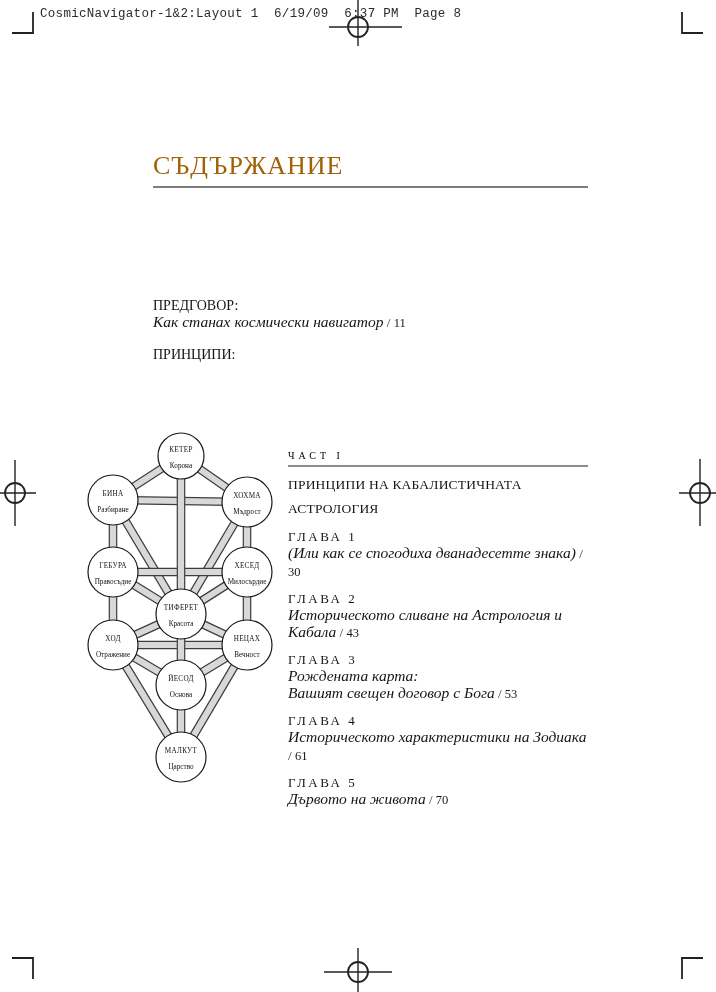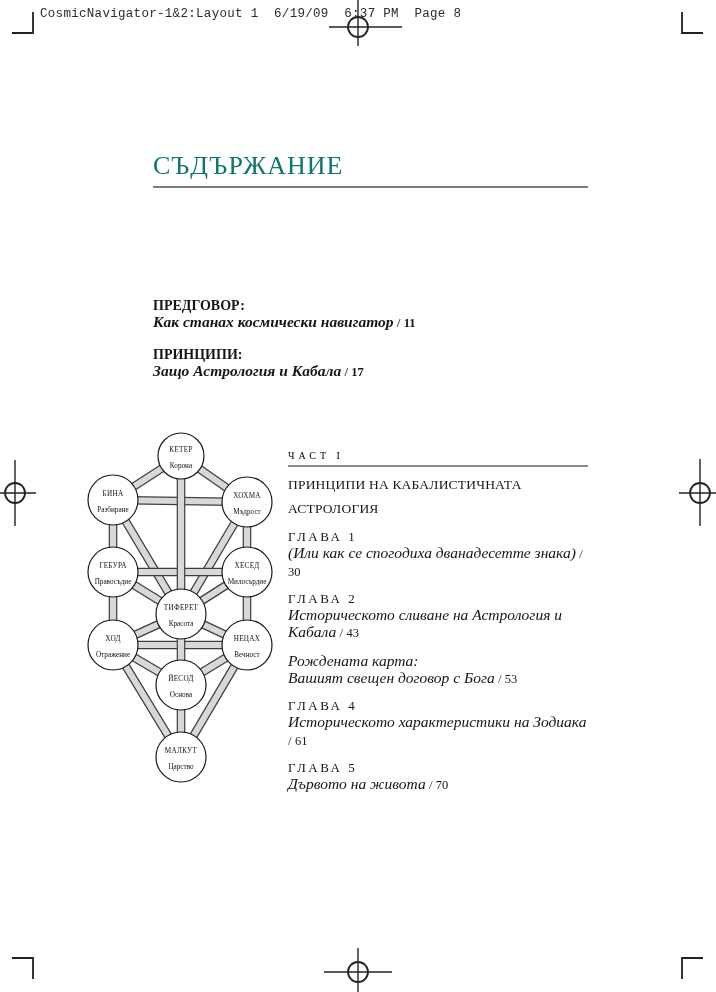--- a/index.html
+++ b/index.html
@@ -8,25 +8,25 @@
     font-family:"Liberation Serif", serif;color:#1c1c1c;overflow:hidden;
   }
   .slug{
     position:absolute;left:40px;top:7px;
     font-family:"Liberation Mono","DejaVu Sans Mono",monospace;
     font-size:12.5px;letter-spacing:0.3px;color:#2b2b2b;white-space:pre;
   }
   .marks{position:absolute;left:0;top:0;width:716px;height:992px;pointer-events:none;}
   .toc-title{
     position:absolute;left:153px;top:151px;
-    font-size:26px;letter-spacing:1px;color:#0f766e;
+    font-size:26px;letter-spacing:1px;color:#a16207;
   }
   .title-rule{position:absolute;left:153px;top:186px;width:435px;height:2px;background:#7d7d7d;}
   .frontmatter{position:absolute;left:153px;top:297px;width:330px;}
-  .fm-entry{margin-bottom:14px;font-weight:bold;}
+  .fm-entry{margin-bottom:14px;}
   .fm-heading{font-size:14px;line-height:17px;color:#151515;}
   .entry-line{font-size:15.5px;line-height:19px;color:#151515;}
   .it{font-style:italic;}
   .sep{font-style:normal;font-size:13px;color:#333;}
   .pgnum{font-style:normal;font-size:12.5px;color:#151515;}
   .part{position:absolute;left:288px;top:448px;width:302px;}
   .part-label{font-size:10px;letter-spacing:4px;line-height:15px;color:#000000;}
   .part-rule{margin-top:2px;width:300px;height:2px;background:#8c8c8c;}
   .part-title{margin-top:6px;font-size:13.5px;letter-spacing:0.2px;line-height:24px;color:#151515;}
   .chapters{margin-top:9px;}
@@ -78,21 +78,20 @@
 <div class="toc-title">СЪДЪРЖАНИЕ</div>
 <div class="title-rule"></div>
 
 <div class="frontmatter">
     <div class="fm-entry">
       <div class="fm-heading">ПРЕДГОВОР:</div>
       <div class="entry-line ch-line"><span class="it">Как станах космически навигатор</span><span class="sep">  /  </span><span class="pgnum">11</span></div>
     </div>
     <div class="fm-entry">
       <div class="fm-heading">ПРИНЦИПИ:</div>
-      <div class="entry-line ch-line"><span class="it">Защо Астрология и Кабала</span><span class="sep">  /  </span><span class="pgnum">17</span></div>
     </div>
   </div>
 
 <svg class="tree" viewBox="58 416 254 380">
     <line x1="181" y1="456" x2="113" y2="500" stroke="#3d3d3d" stroke-width="8.6"></line>
     <line x1="181" y1="456" x2="113" y2="500" stroke="#d8d8d8" stroke-width="6.2"></line>
     <line x1="181" y1="456" x2="247" y2="502" stroke="#3d3d3d" stroke-width="8.6"></line>
     <line x1="181" y1="456" x2="247" y2="502" stroke="#d8d8d8" stroke-width="6.2"></line>
     <line x1="113" y1="500" x2="247" y2="502" stroke="#3d3d3d" stroke-width="8.6"></line>
     <line x1="113" y1="500" x2="247" y2="502" stroke="#d8d8d8" stroke-width="6.2"></line>
@@ -193,20 +192,21 @@
   <div class="chapters">
       <div class="chapter">
         <div class="ch-label">ГЛАВА 1</div>
         <div class="entry-line ch-line"><span class="it">(Или как се спогодиха дванадесетте знака)</span><span class="sep">  /  </span><span class="pgnum">30</span></div>
       </div>
       <div class="chapter">
         <div class="ch-label">ГЛАВА 2</div>
         <div class="entry-line ch-line"><span class="it">Историческото сливане на Астрология и Кабала</span><span class="sep">  /  </span><span class="pgnum">43</span></div>
       </div>
       <div class="chapter">
+        <div class="ch-label">ГЛАВА 3</div>
         <div class="entry-line ch-line"><span class="it">Рождената карта:</span></div>
         <div class="entry-line ch-line"><span class="it">Вашият свещен договор с Бога</span><span class="sep">  /  </span><span class="pgnum">53</span></div>
       </div>
       <div class="chapter">
         <div class="ch-label">ГЛАВА 4</div>
         <div class="entry-line ch-line"><span class="it">Историческото характеристики на Зодиака</span><span class="sep">  /  </span><span class="pgnum">61</span></div>
       </div>
       <div class="chapter">
         <div class="ch-label">ГЛАВА 5</div>
         <div class="entry-line ch-line"><span class="it">Дървото на живота</span><span class="sep">  /  </span><span class="pgnum">70</span></div>

